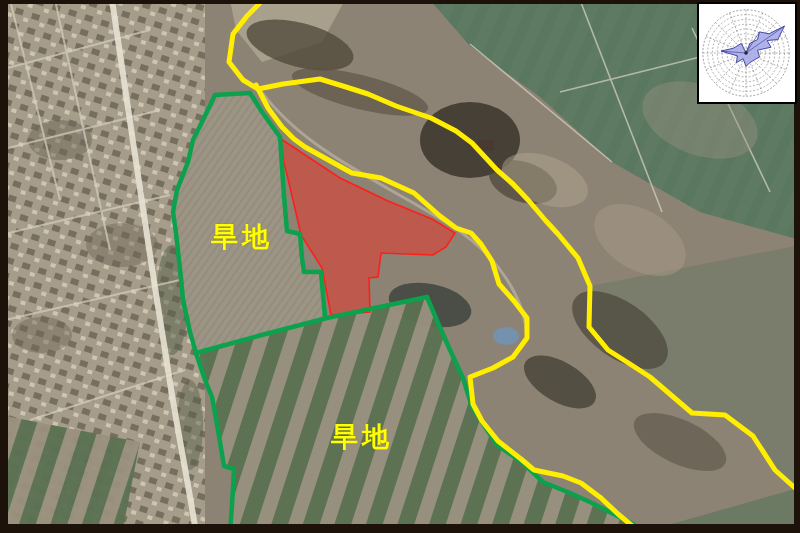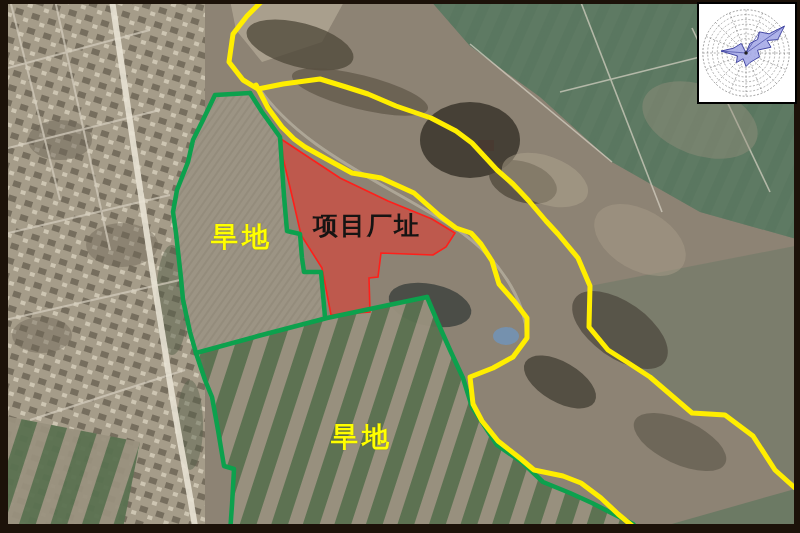--- a/index.html
+++ b/index.html
@@ -124,21 +124,20 @@
 
     <g fill="#1c1209">
       <rect x="0" y="0" width="800" height="4"></rect>
       <rect x="0" y="0" width="8" height="533"></rect>
       <rect x="0" y="524" width="800" height="9"></rect>
       <rect x="794" y="0" width="6" height="533"></rect>
     </g>
   </svg>
 
   <div class="map-label label-yellow" style="left:211px;top:219px;">旱地</div>
-  <div class="map-label label-dark" style="left:313px;top:209px;">项目厂址</div>
   <div class="map-label label-yellow" style="left:331px;top:419px;">旱地</div>
 
   <div class="windrose-box">
     <svg viewBox="0 0 100 102">
       <g fill="none" stroke="#777" stroke-width="0.6" stroke-dasharray="2,1.8">
         <circle cx="49" cy="51" r="5"></circle>
           <circle cx="49" cy="51" r="10"></circle>
         <circle cx="49" cy="51" r="15"></circle>
           <circle cx="49" cy="51" r="20"></circle>
         <circle cx="49" cy="51" r="25"></circle>

